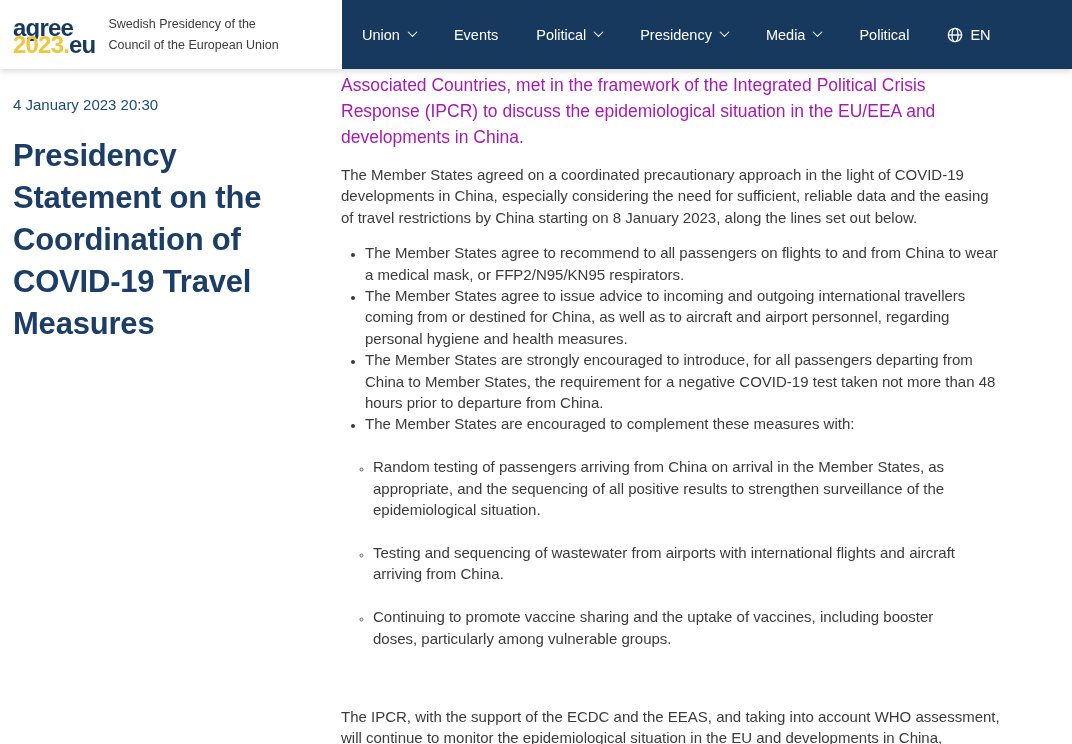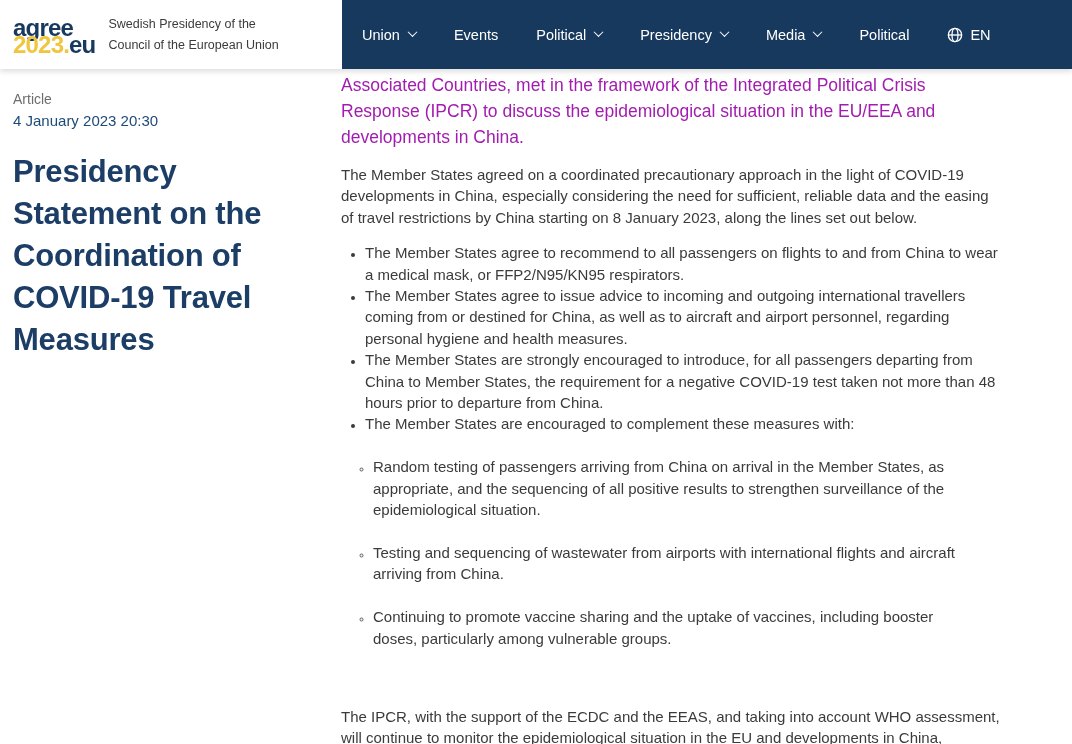--- a/index.html
+++ b/index.html
@@ -94,21 +94,20 @@
           <circle cx="12" cy="12" r="10"></circle>
           <path d="M2 12h20"></path>
           <ellipse cx="12" cy="12" rx="4.5" ry="10"></ellipse>
         </svg>
         <span>EN</span>
       </a>
     </nav>
   </header>
 
   <aside class="sidebar">
-    <div class="kicker">Article</div>
     <div class="date">4 January 2023 20:30</div>
     <h1 class="article-title">Presidency
 Statement on the
 Coordination of
 COVID-19 Travel
 Measures</h1>
   </aside>
 
   <main class="main">
     <p class="lead">Today, the Member States of the EU/EEA, with the participation of the Schengen

